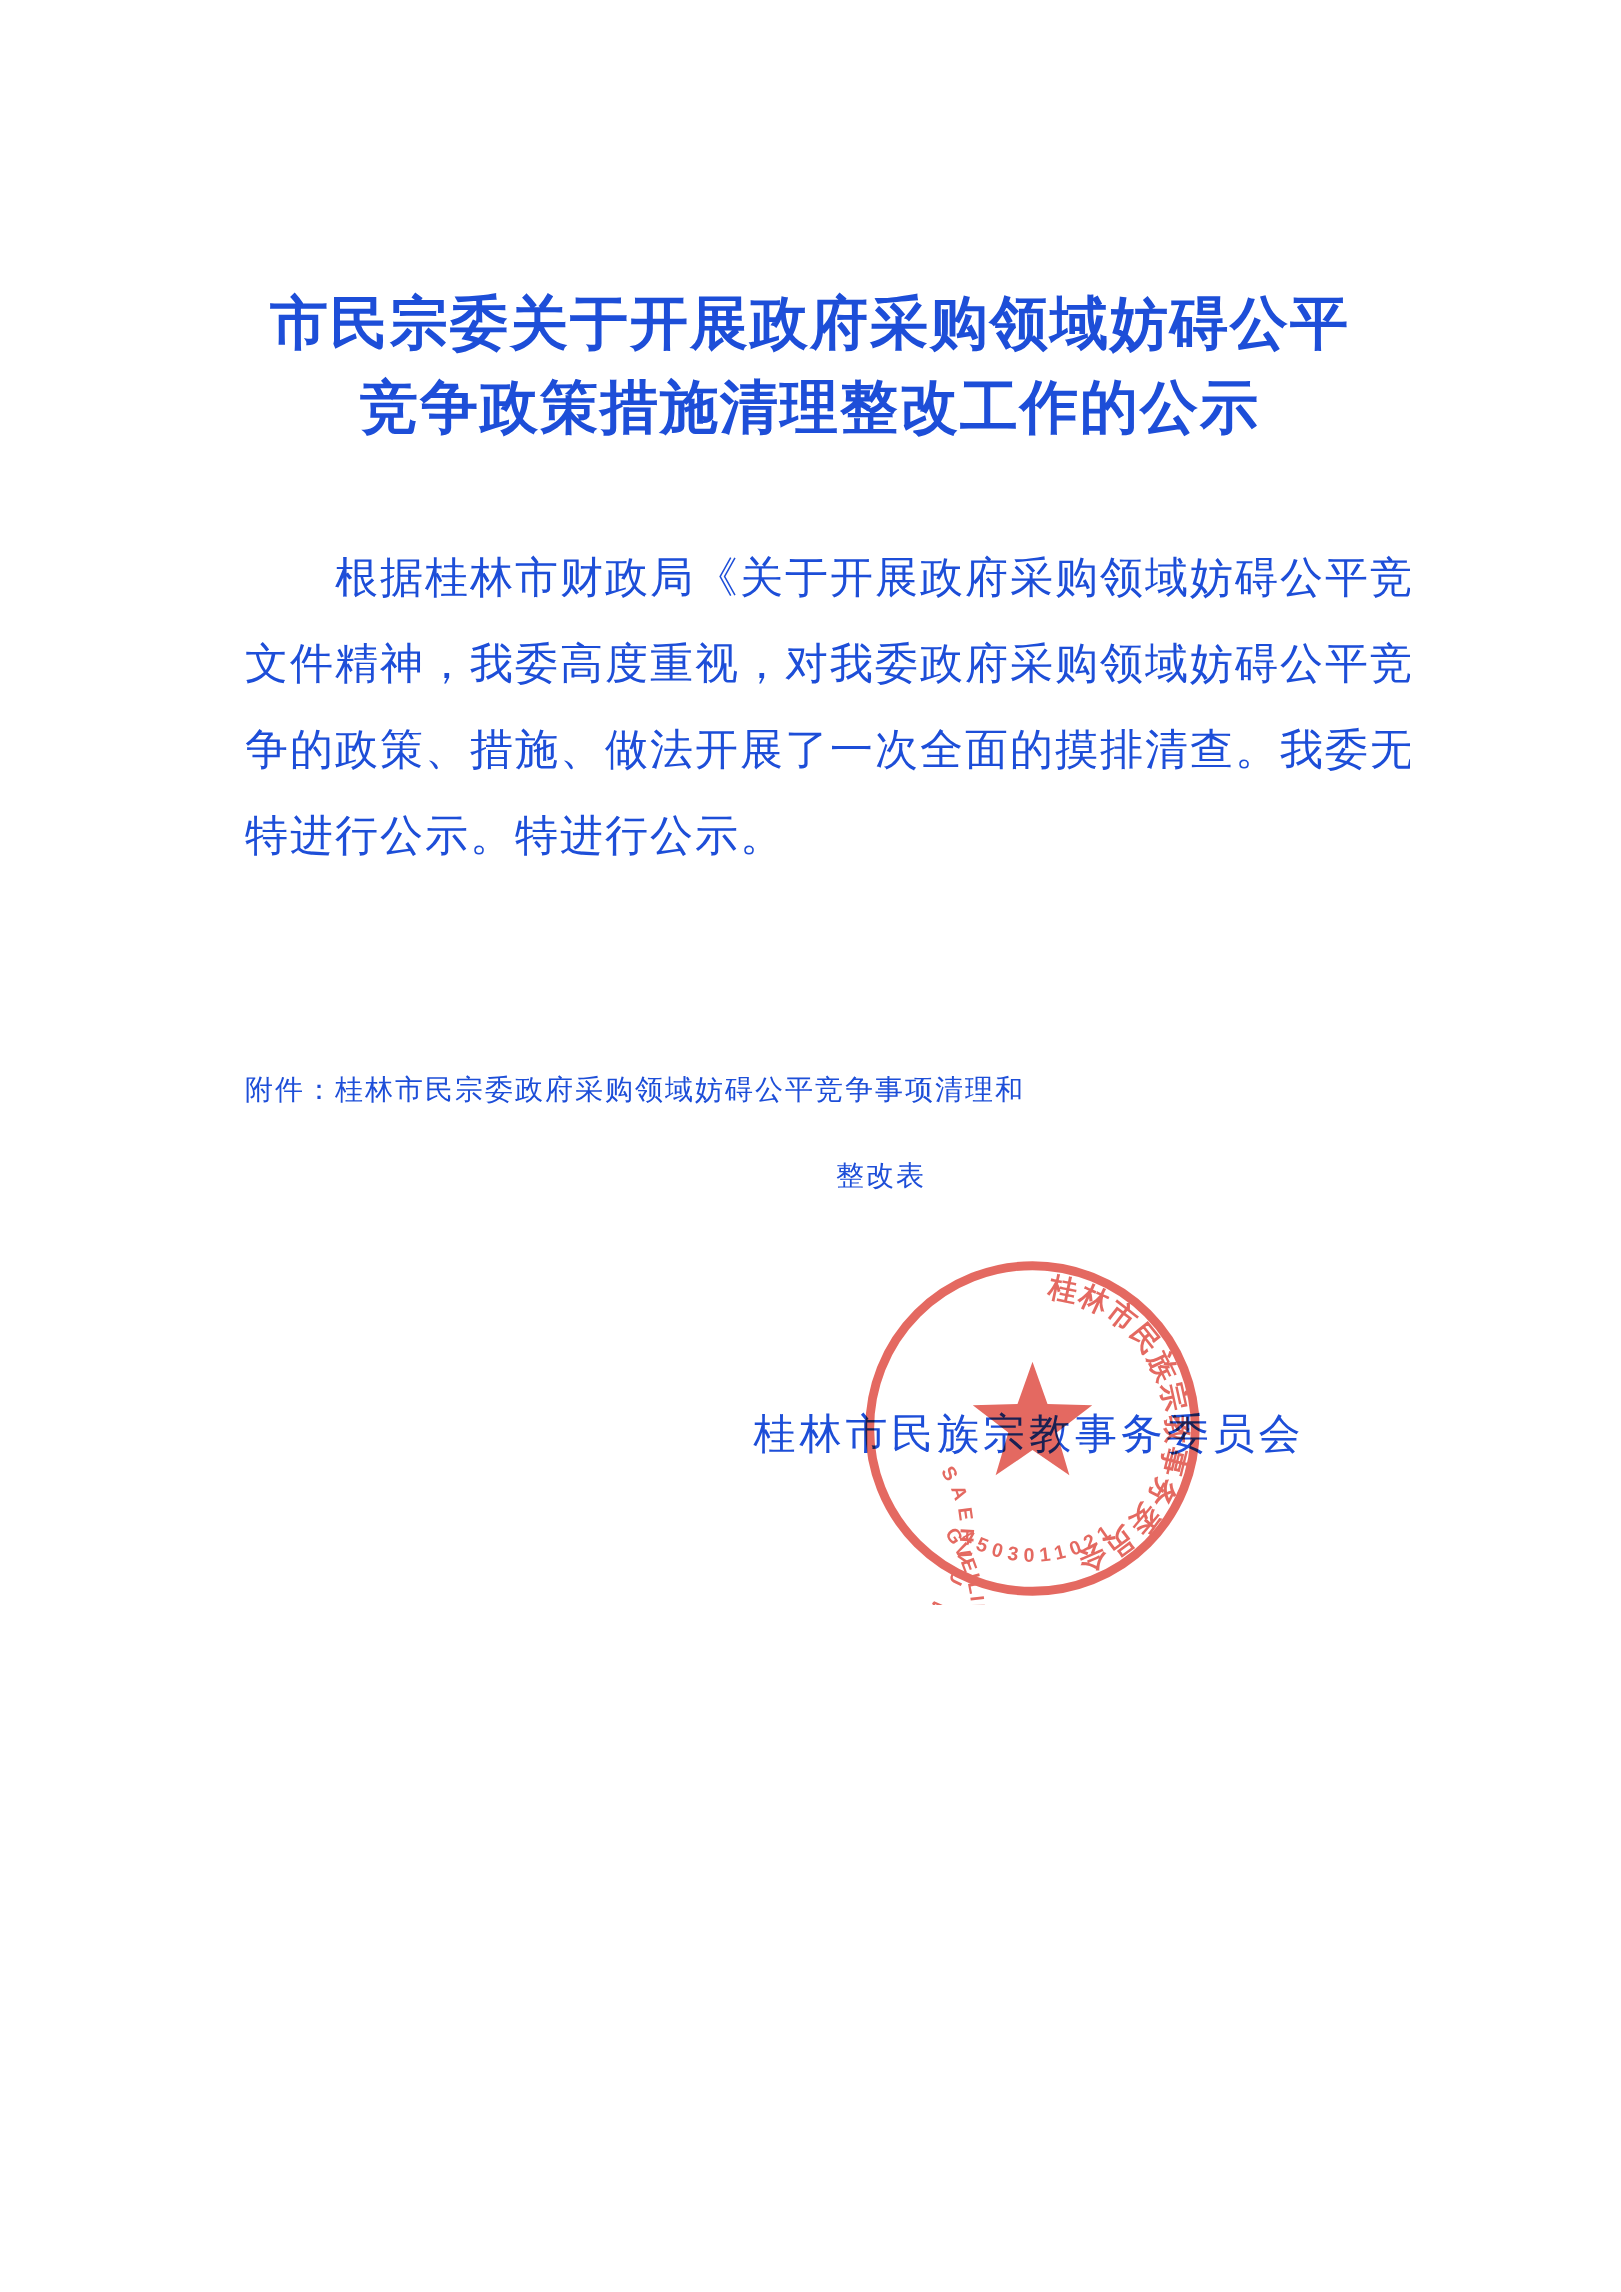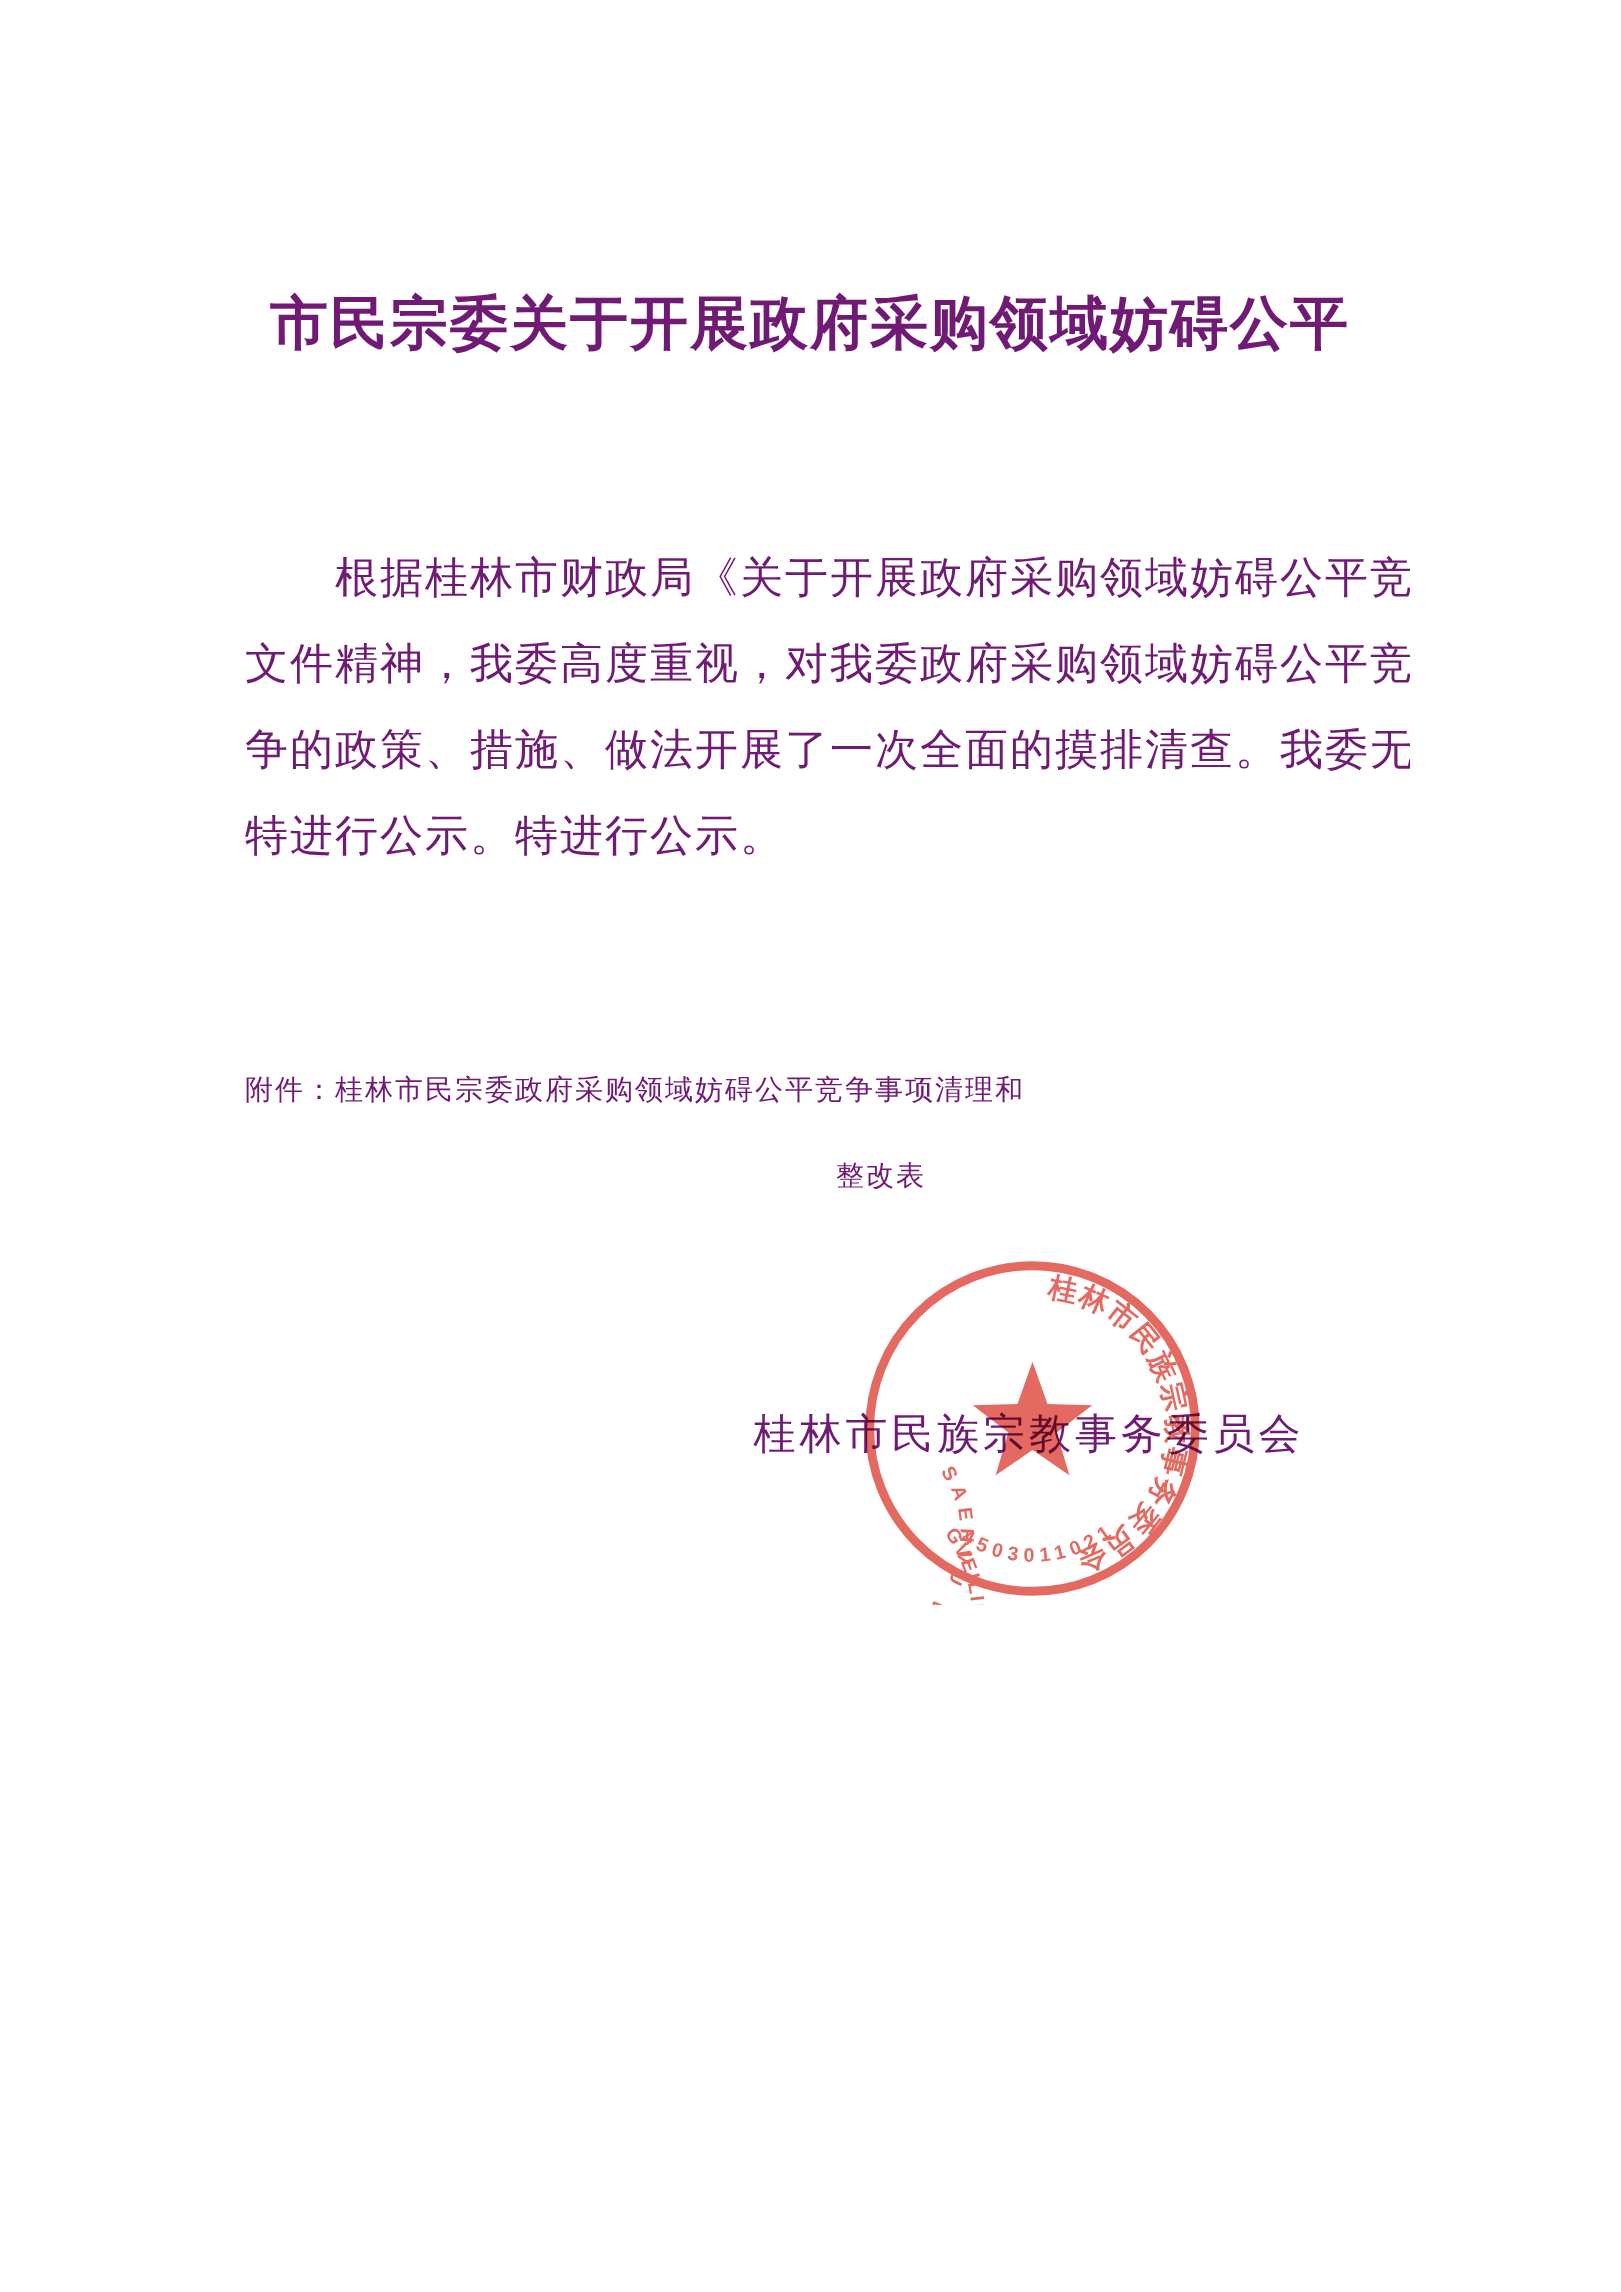--- a/index.html
+++ b/index.html
@@ -3,21 +3,21 @@
 <meta charset="utf-8">
 <style>
   html, body { margin: 0; padding: 0; background: #ffffff; }
   .page {
     position: relative;
     width: 1410px;
     height: 2293px;
     background: #ffffff;
     overflow: hidden;
     font-family: "Liberation Serif", serif;
-    color: #701a75;
+    color: #1d4ed8;
   }
   .title-block {
     position: absolute;
     top: 282px;
     left: 124px;
     width: 1372px;
     text-align: center;
     font-weight: bold;
     font-size: 58px;
     line-height: 84px;
@@ -74,20 +74,21 @@
   .seal .ring-inner   { font-size: 20px; font-weight: bold; letter-spacing: 7px; }
   .seal .ring-serial  { font-size: 20px; font-weight: bold; letter-spacing: 6px; }
 </style>
 </head>
 <body>
 
 <div class="page">
 
   <div class="title-block">
     <div>市民宗委关于开展政府采购领域妨碍公平</div>
+    <div>竞争政策措施清理整改工作的公示</div>
   </div>
 
   <div class="body-block">
     <div class="body-line indent-2">根据桂林市财政局《关于开展政府采购领域妨碍公平竞</div>
     <div class="body-line">文件精神，我委高度重视，对我委政府采购领域妨碍公平竞</div>
     <div class="body-line">争的政策、措施、做法开展了一次全面的摸排清查。我委无</div>
     <div class="body-line">特进行公示。特进行公示。</div>
   </div>
 
   <div class="attachment-block">

